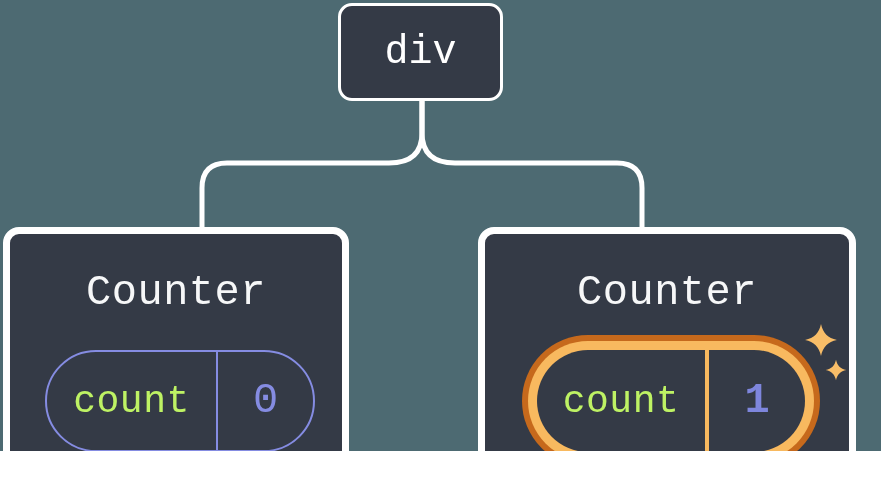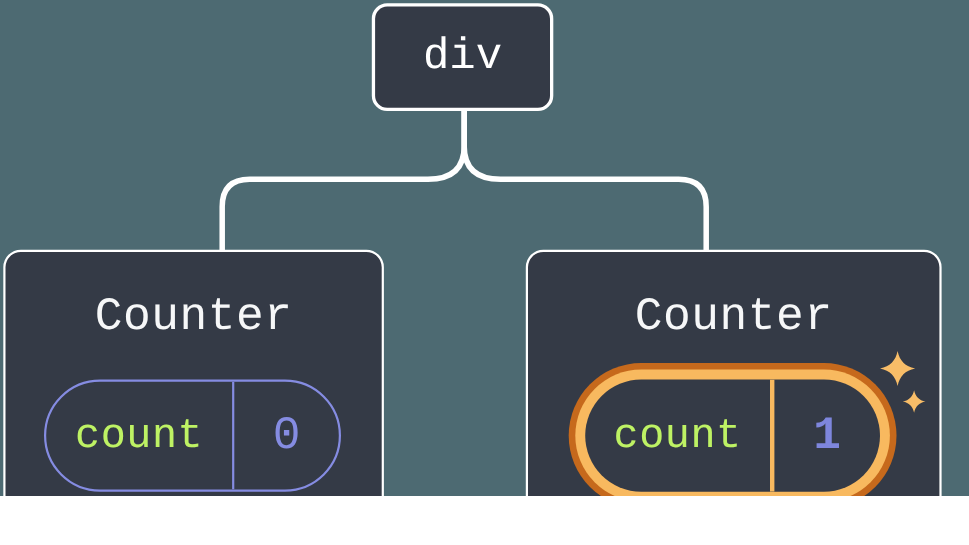--- a/index.html
+++ b/index.html
@@ -13,21 +13,21 @@
   .root-node {
     position:absolute; left:338px; top:3px; width:165px; height:98px;
     box-sizing:border-box; background:#343a46;
     border:3.5px solid #ffffff; border-radius:14px;
     display:flex; align-items:center; justify-content:center;
   }
   .root-label { color:#ffffff; font-size:40px; font-weight:400; }
 
   .counter-card {
     position:absolute; box-sizing:border-box; background:#343a46;
-    border:2px solid #ffffff; border-radius:16px;
+    border:7px solid #ffffff; border-radius:16px;
   }
   .card-left  { left:3px;   top:227px; width:346px; height:262px; }
   .card-right { left:478px; top:227px; width:378px; height:262px; }
 
   .counter-title {
     position:absolute; left:0; right:0; top:36px; text-align:center;
     font-size:42px; line-height:1.1; font-weight:500; color:#f6f7f8;
     letter-spacing:0.5px;
   }
 

